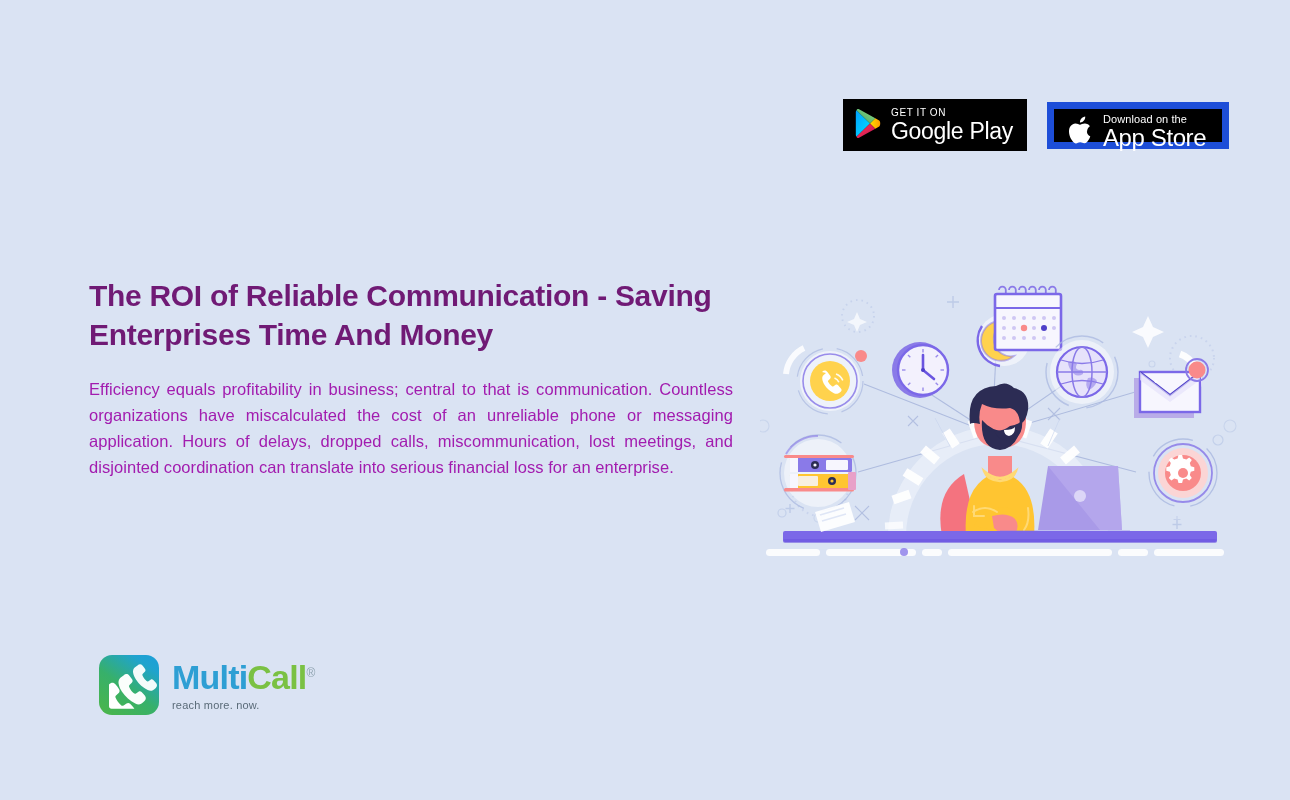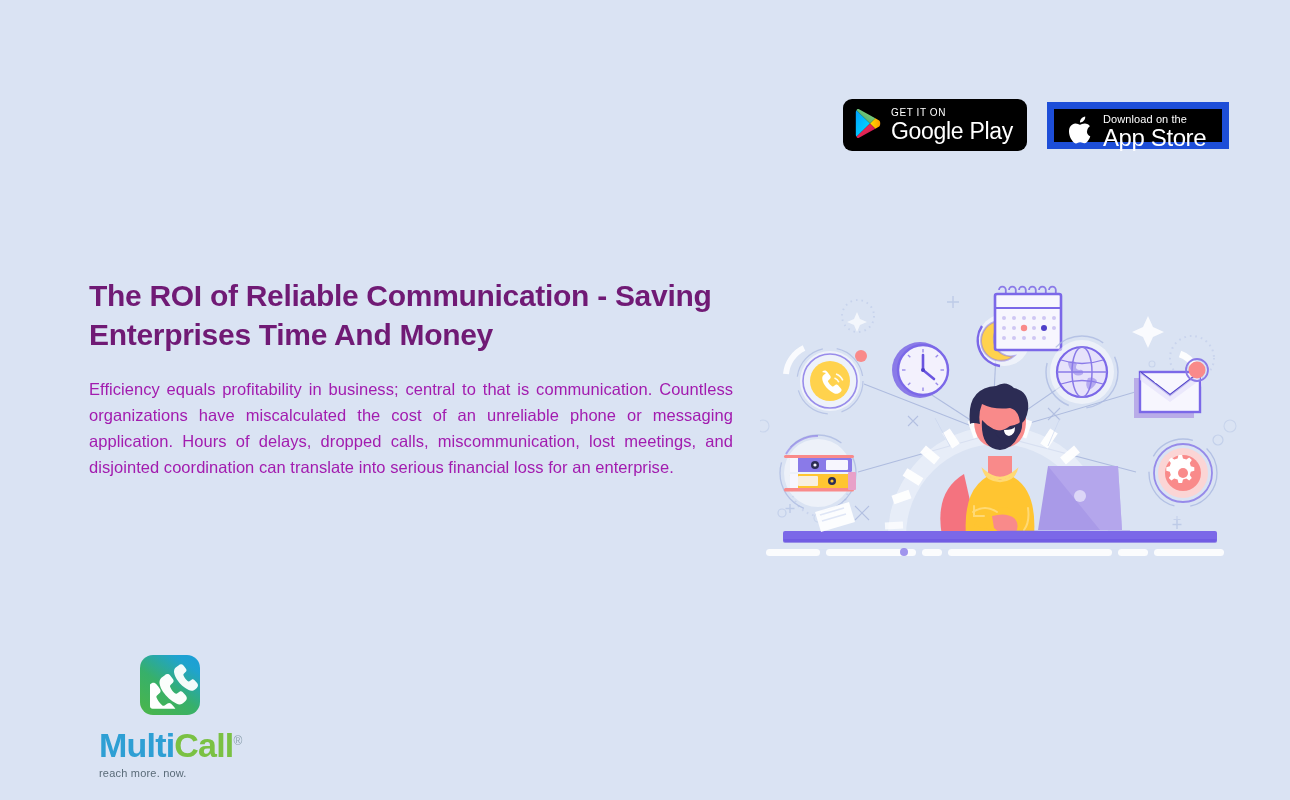--- a/index.html
+++ b/index.html
@@ -21,21 +21,21 @@
     position: absolute;
     left: 843px; top: 99px;
     display: flex; align-items: center; gap: 20px;
   }
   .badge {
     display: flex; align-items: center;
     background: #000;
     border-radius: 9px;
     cursor: pointer;
   }
-  .badge-google { padding: 7px 14px 7px 12px; height: 52px; border-radius: 9px; }
+  .badge-google { padding: 7px 14px 7px 12px; height: 52px; border-radius: 0; }
   .badge-apple  { padding: 19px 16px 5px 13px; height: 47px; border-radius: 0;
                   border: 7px solid #1d4ed8; }
   .badge-icon { flex: 0 0 auto; margin-right: 10px; }
   .badge-text { display: flex; flex-direction: column; justify-content: center; line-height: 1; }
   .badge-top {
     color: #fff; font-size: 10px; letter-spacing: 0.6px;
     text-transform: uppercase; margin-bottom: 2px; font-weight: 400;
   }
   .badge-top-apple {
     color: #fff; font-size: 11px; letter-spacing: 0.1px;
@@ -66,21 +66,21 @@
     line-height: 26px;
     text-align: justify;
     text-justify: inter-word;
     letter-spacing: 0.05px;
   }
 
   
   .logo {
     position: absolute;
     left: 99px; top: 655px;
-    display: flex; align-items: center; gap: 13px; flex-direction: column;
+    display: flex; align-items: center; gap: 13px;
   }
   .logo-mark {
     width: 60px; height: 60px; border-radius: 13px;
     background: linear-gradient(215deg, #1b9ed9 0%, #1fa3cf 18%, #37b06a 55%, #4cb648 100%);
     position: relative; flex: 0 0 auto;
   }
   .logo-word { display: flex; flex-direction: column; justify-content: center; }
   .logo-name {
     font-size: 34px; font-weight: bold; line-height: 1; letter-spacing: -0.8px;
     position: relative; white-space: nowrap;

